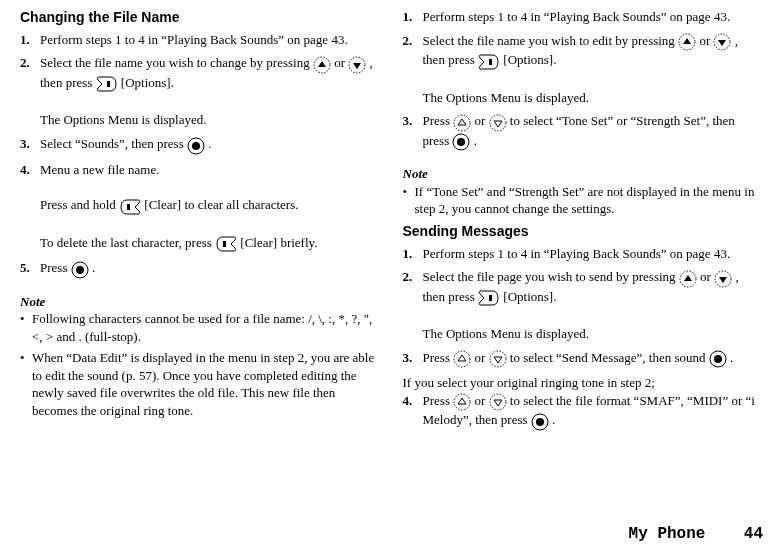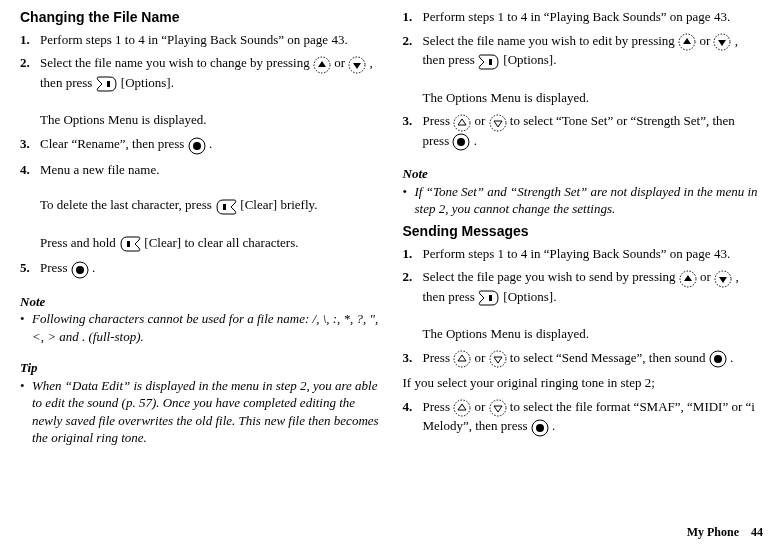--- a/index.html
+++ b/index.html
@@ -39,44 +39,43 @@
     min-width: 20px;
   }
   .txt {
     flex: 1;
   }
   .sub {
     margin-top: 18px;
     font-family: Liberation Serif, serif;
   }
   em, .ital {
-    font-style: italic;
   }
   .note-label {
     font-style: italic;
     font-weight: bold;
     margin-top: 14px;
   }
   .bullet-row {
     display: flex;
     margin-bottom: 4px;
   }
   .bullet {
     min-width: 12px;
   }
   .icon {
     display: inline-block;
     vertical-align: middle;
   }
   .footer {
     text-align: right;
     padding: 0 20px;
-    font-family: Liberation Serif, serif;
+    font-family: Liberation Mono, monospace;
     font-weight: bold;
-    font-size: 12px;
+    font-size: 16px;
   }
   svg { vertical-align: middle; }
 </style>
 </head>
 <body>
 
 <svg width="0" height="0" style="position:absolute">
   <defs>
     <g id="i-up">
       <circle cx="9" cy="9" r="8" fill="none" stroke="#000" stroke-width="1" stroke-dasharray="1.5,1.5"></circle>
@@ -135,67 +134,66 @@
               <use href="#i-soft"></use>
             </svg></span>
         <span> [Options].</span>
         <div class="sub">The Options Menu is displayed.</div>
       </div>
     </div>
 
     <div class="num-item">
       <div class="num">3.</div>
       <div class="txt">
-        <span>Clear “Rename”, then press </span>
+        <span>Select “Sounds”, then press </span>
         <span class="icon"><svg width="18" height="18">
               <use href="#i-center"></use>
             </svg></span>
         <span>.</span>
       </div>
     </div>
 
     <div class="num-item">
       <div class="num">4.</div>
       <div class="txt">
         <span>Menu a new file name.</span>
+        <div class="sub">
+          <span>Press and hold </span>
+          <span class="icon"><svg width="22" height="18">
+                <use href="#i-softL"></use>
+              </svg></span>
+          <span> [Clear] to clear all characters.</span>
+        </div>
         <div class="sub">
           <span>To delete the last character, press </span>
           <span class="icon"><svg width="22" height="18">
                 <use href="#i-softL"></use>
               </svg></span>
           <span> [Clear] briefly.</span>
         </div>
-        <div class="sub">
-          <span>Press and hold </span>
-          <span class="icon"><svg width="22" height="18">
-                <use href="#i-softL"></use>
-              </svg></span>
-          <span> [Clear] to clear all characters.</span>
-        </div>
       </div>
     </div>
 
     <div class="num-item">
       <div class="num">5.</div>
       <div class="txt">
         <span>Press </span>
         <span class="icon"><svg width="18" height="18">
               <use href="#i-center"></use>
             </svg></span>
         <span>.</span>
       </div>
     </div>
 
     <div class="note-label">Note</div>
     <div class="bullet-row">
       <div class="bullet">•</div>
       <div class="txt ital">Following characters cannot be used for a file name: /, \, :, *, ?, ", &lt;, &gt; and . (full-stop).</div>
     </div>
 
-    <div class="note-label">Tip</div>
     <div class="bullet-row">
       <div class="bullet">•</div>
       <div class="txt ital">When “Data Edit” is displayed in the menu in step 2, you are able to edit the sound (p. 57). Once you have completed editing the newly saved file overwrites the old file. This new file then becomes the original ring tone.</div>
     </div>
   </div>
 
   <div class="col">
 
     <div class="num-item">
       <div class="num">1.</div>
@@ -286,21 +284,21 @@
               <use href="#i-downdash"></use>
             </svg></span>
         <span> to select “Send Message”, then sound </span>
         <span class="icon"><svg width="18" height="18">
               <use href="#i-center"></use>
             </svg></span>
         <span>.</span>
       </div>
     </div>
 
-    <div style="margin-bottom:6px">If you select your original ringing tone in step 2;</div>
+    <div style="">If you select your original ringing tone in step 2;</div>
 
     <div class="num-item">
       <div class="num">4.</div>
       <div class="txt">
         <span>Press </span>
         <span class="icon"><svg width="18" height="18">
               <use href="#i-updash"></use>
             </svg></span>
         <span> or </span>
         <span class="icon"><svg width="18" height="18">

